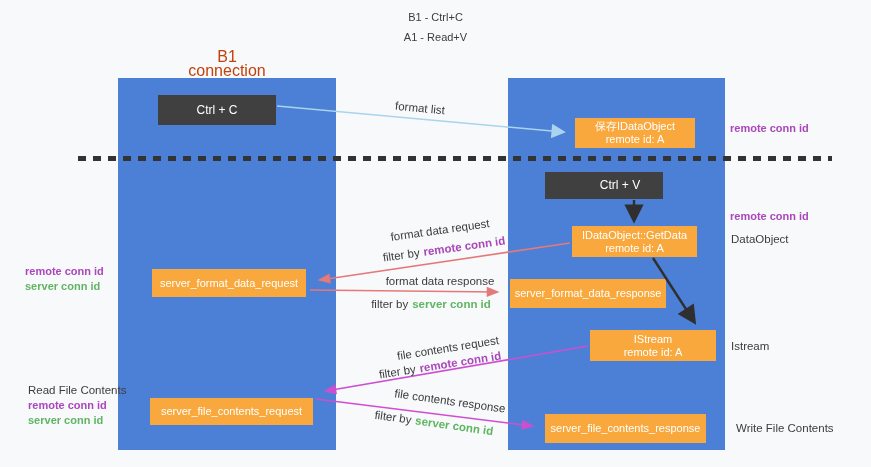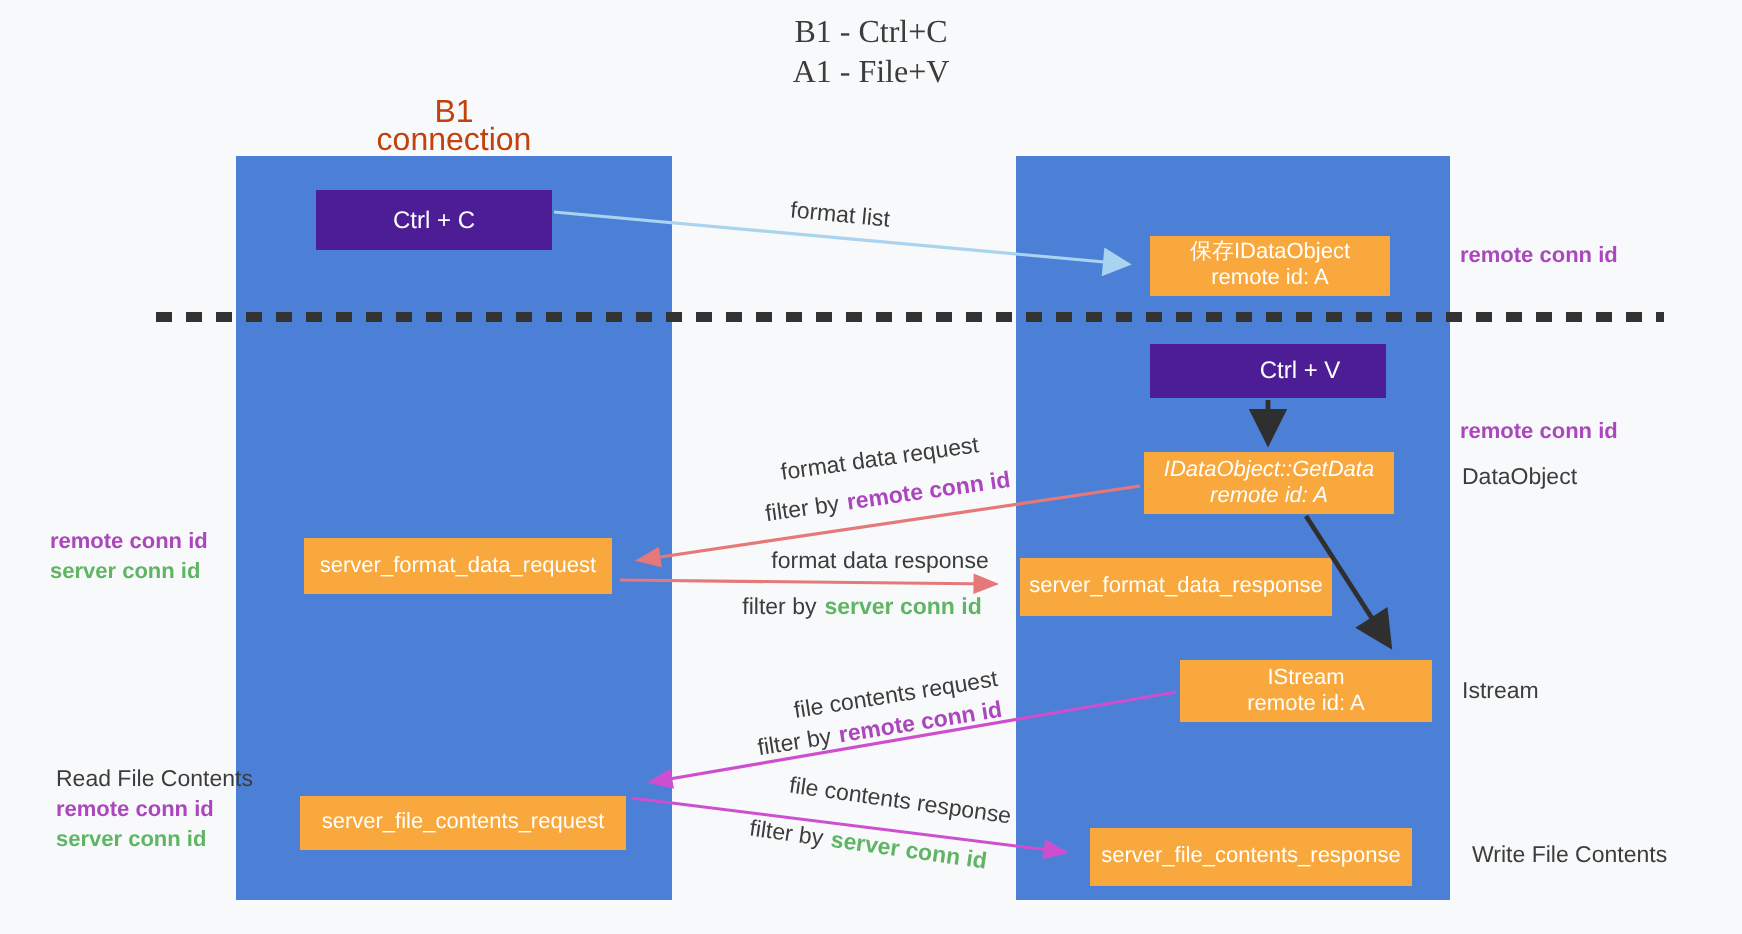--- a/index.html
+++ b/index.html
@@ -1,44 +1,44 @@
 <!DOCTYPE html>
 <html><head>
 <meta charset="utf-8">
 <style>
   * { margin: 0; padding: 0; box-sizing: border-box; }
   html, body { background: #f8f9fa; }
   body { font-family: "Liberation Sans", sans-serif; }
   .page { position: relative; width: 871px; height: 467px; background: #f8f9fa; overflow: hidden; }
 
   .title { position: absolute; left: 0; top: 7px; width: 871px; text-align: center;
-           font-size: 16px; line-height: 20px; color: #3c3c3c; font-family: Liberation Serif, serif; }
+           font-size: 11px; line-height: 20px; color: #3c3c3c; }
 
   .col-header { position: absolute; top: 50px; text-align: center; font-size: 16px;
                 line-height: 14px; color: #c2410c; }
   .col-header.left  { left: 118px; width: 218px; }
   .col-header.right { left: 508px; width: 217px; }
 
   .lifeline { position: absolute; top: 78px; height: 372px; background: #4c80d6; }
   .lifeline.left  { left: 118px; width: 218px; }
   .lifeline.right { left: 508px; width: 217px; }
 
   .divider { position: absolute; left: 78px; top: 156px; width: 754px; height: 5px;
              background: repeating-linear-gradient(90deg, #333 0 8px, transparent 8px 15px); }
 
   .node { position: absolute; display: flex; flex-direction: column; align-items: center;
           justify-content: center; color: #ffffff; font-size: 11px; line-height: 13px;
           text-align: center; z-index: 3; }
-  .node.green  { background: #4c1d95; font-size: 12px; }
+  .node.green  { background: #404040; font-size: 12px; }
   .node.orange { background: #f9a83d; text-align: center; }
 
   .n-ctrl-c    { left: 158px; top:  95px; width: 118px; height: 30px; }
   .n-save-do   { left: 575px; top: 118px; width: 120px; height: 30px; }
-  .n-ctrl-v    { left: 575px; top: 172px; width: 118px; height: 27px; padding-left: 32px; }
-  .n-getdata   { left: 572px; top: 226px; width: 125px; height: 31px; font-style: italic; }
+  .n-ctrl-v    { left: 545px; top: 172px; width: 118px; height: 27px; padding-left: 32px; }
+  .n-getdata   { left: 572px; top: 226px; width: 125px; height: 31px; }
   .n-fmt-req   { left: 152px; top: 269px; width: 154px; height: 28px; }
   .n-fmt-resp  { left: 510px; top: 279px; width: 156px; height: 29px; }
   .n-istream   { left: 590px; top: 330px; width: 126px; height: 31px; }
   .n-file-req  { left: 150px; top: 398px; width: 163px; height: 27px; }
   .n-file-resp { left: 545px; top: 414px; width: 161px; height: 29px; }
 
   svg.arrows { position: absolute; left: 0; top: 0; z-index: 4; pointer-events: none; }
 
   .flow { position: absolute; white-space: nowrap; font-size: 11.5px; color: #3c3c3c;
           z-index: 5; transform: translate(-50%, -50%) rotate(var(--r, 0deg)); }
@@ -57,21 +57,21 @@
   .lbl-r-istream   { left: 731px; top: 340px; }
   .lbl-r-write     { left: 736px; top: 422px; }
 </style>
 </head>
 <body>
 
 <div class="page">
 
   <div class="title">
     <div>B1 - Ctrl+C</div>
-    <div>A1 - File+V</div>
+    <div>A1 - Read+V</div>
   </div>
 
   <div class="col-header left">
     <div>B1</div>
     <div>connection</div>
   </div>
 
   <div class="lifeline left"></div>
   <div class="lifeline right"></div>
 

